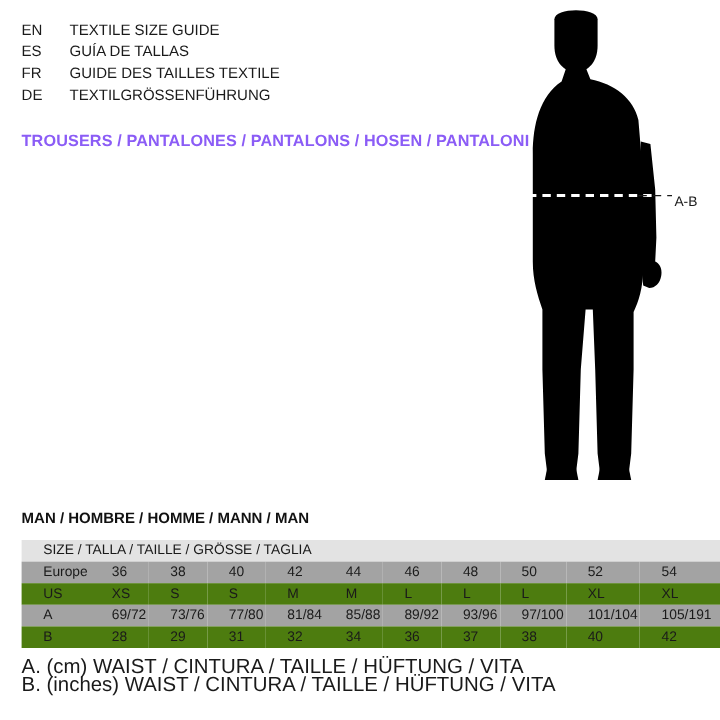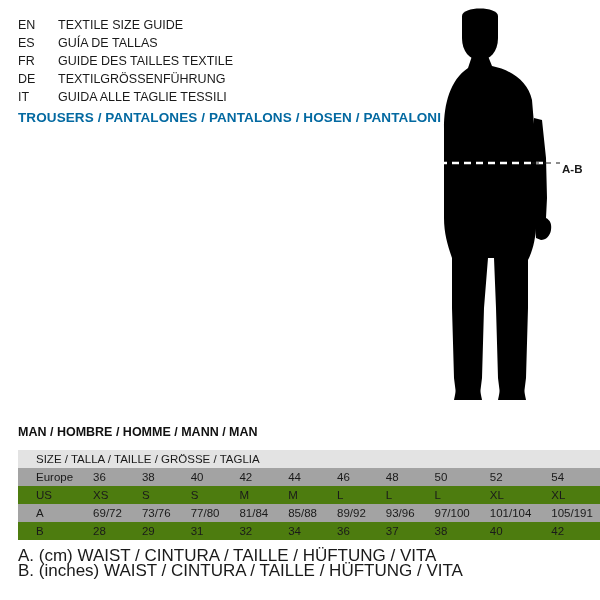--- a/index.html
+++ b/index.html
@@ -45,41 +45,40 @@
     white-space: nowrap;
   }
 
   .category-title {
     position: absolute;
     left: 18px;
     top: 110px;
     font-size: 13.5px;
     font-weight: bold;
     letter-spacing: 0.1px;
-    color: #0369a1;
+    color: #8b5cf6;
   }
 
   
   .figure-wrap {
     position: absolute;
     left: 400px;
     top: 8px;
     width: 200px;
     height: 400px;
   }
   .figure-svg {
     display: block;
   }
   .ab-label {
     position: absolute;
     left: 162px;
     top: 155px;
     font-size: 11.5px;
     color: #1a1a1a;
-    font-weight: bold;
   }
 
   
   .table-title {
     position: absolute;
     left: 18px;
     top: 425px;
     font-size: 12.5px;
     font-weight: bold;
     color: #111111;
@@ -143,24 +142,20 @@
       <span class="lang-code">ES</span>
       <span class="lang-text">GUÍA DE TALLAS</span>
     </div>
     <div class="lang-row">
       <span class="lang-code">FR</span>
       <span class="lang-text">GUIDE DES TAILLES TEXTILE</span>
     </div>
     <div class="lang-row">
       <span class="lang-code">DE</span>
       <span class="lang-text">TEXTILGRÖSSENFÜHRUNG</span>
-    </div>
-    <div class="lang-row">
-      <span class="lang-code">IT</span>
-      <span class="lang-text">GUIDA ALLE TAGLIE TESSILI</span>
     </div>
   </div>
 
   <div class="category-title">TROUSERS / PANTALONES / PANTALONS / HOSEN / PANTALONI</div>
 
   <div class="figure-wrap">
     <svg class="figure-svg" width="200" height="400" viewBox="0 0 200 400" xmlns="http://www.w3.org/2000/svg">
 
       <path d="M62 8 C62 -2 98 -2 98 8 L98 30 C98 44 90 52 80 52 C70 52 62 44 62 30 Z" fill="#000000"></path>
 

